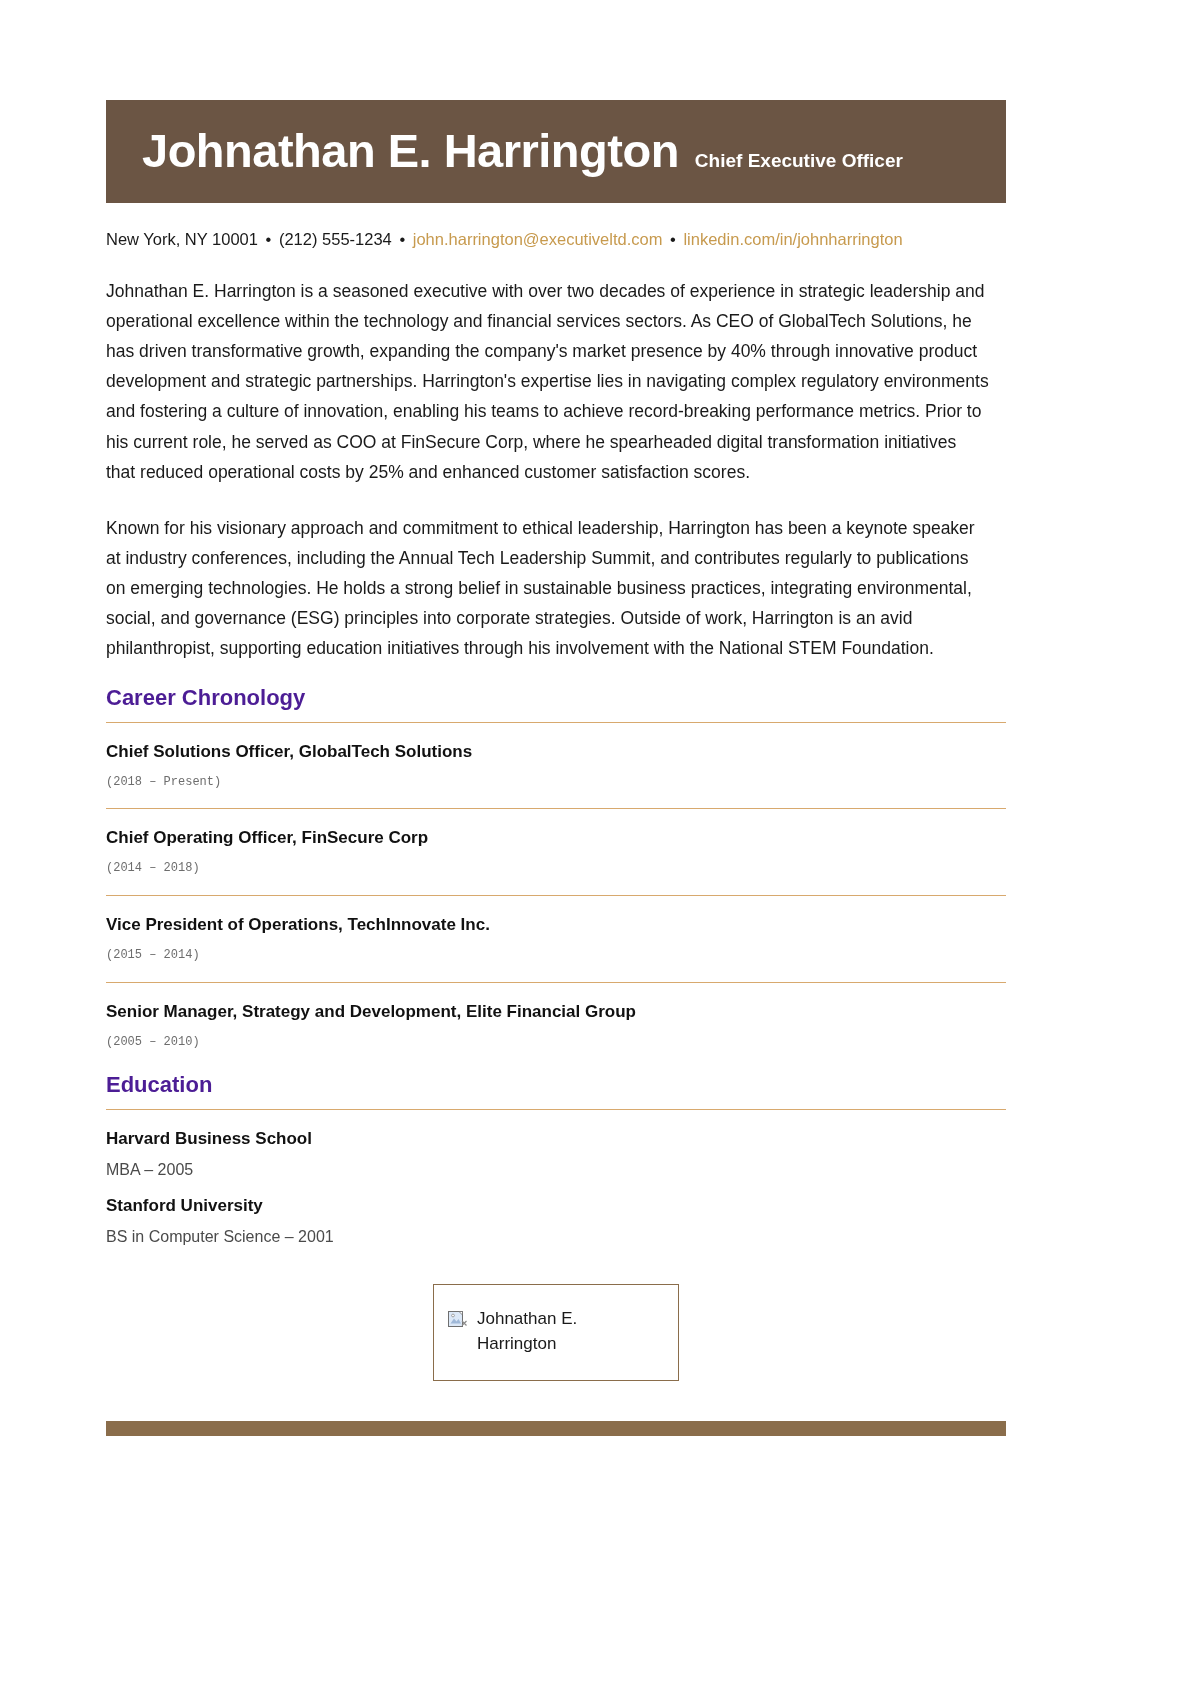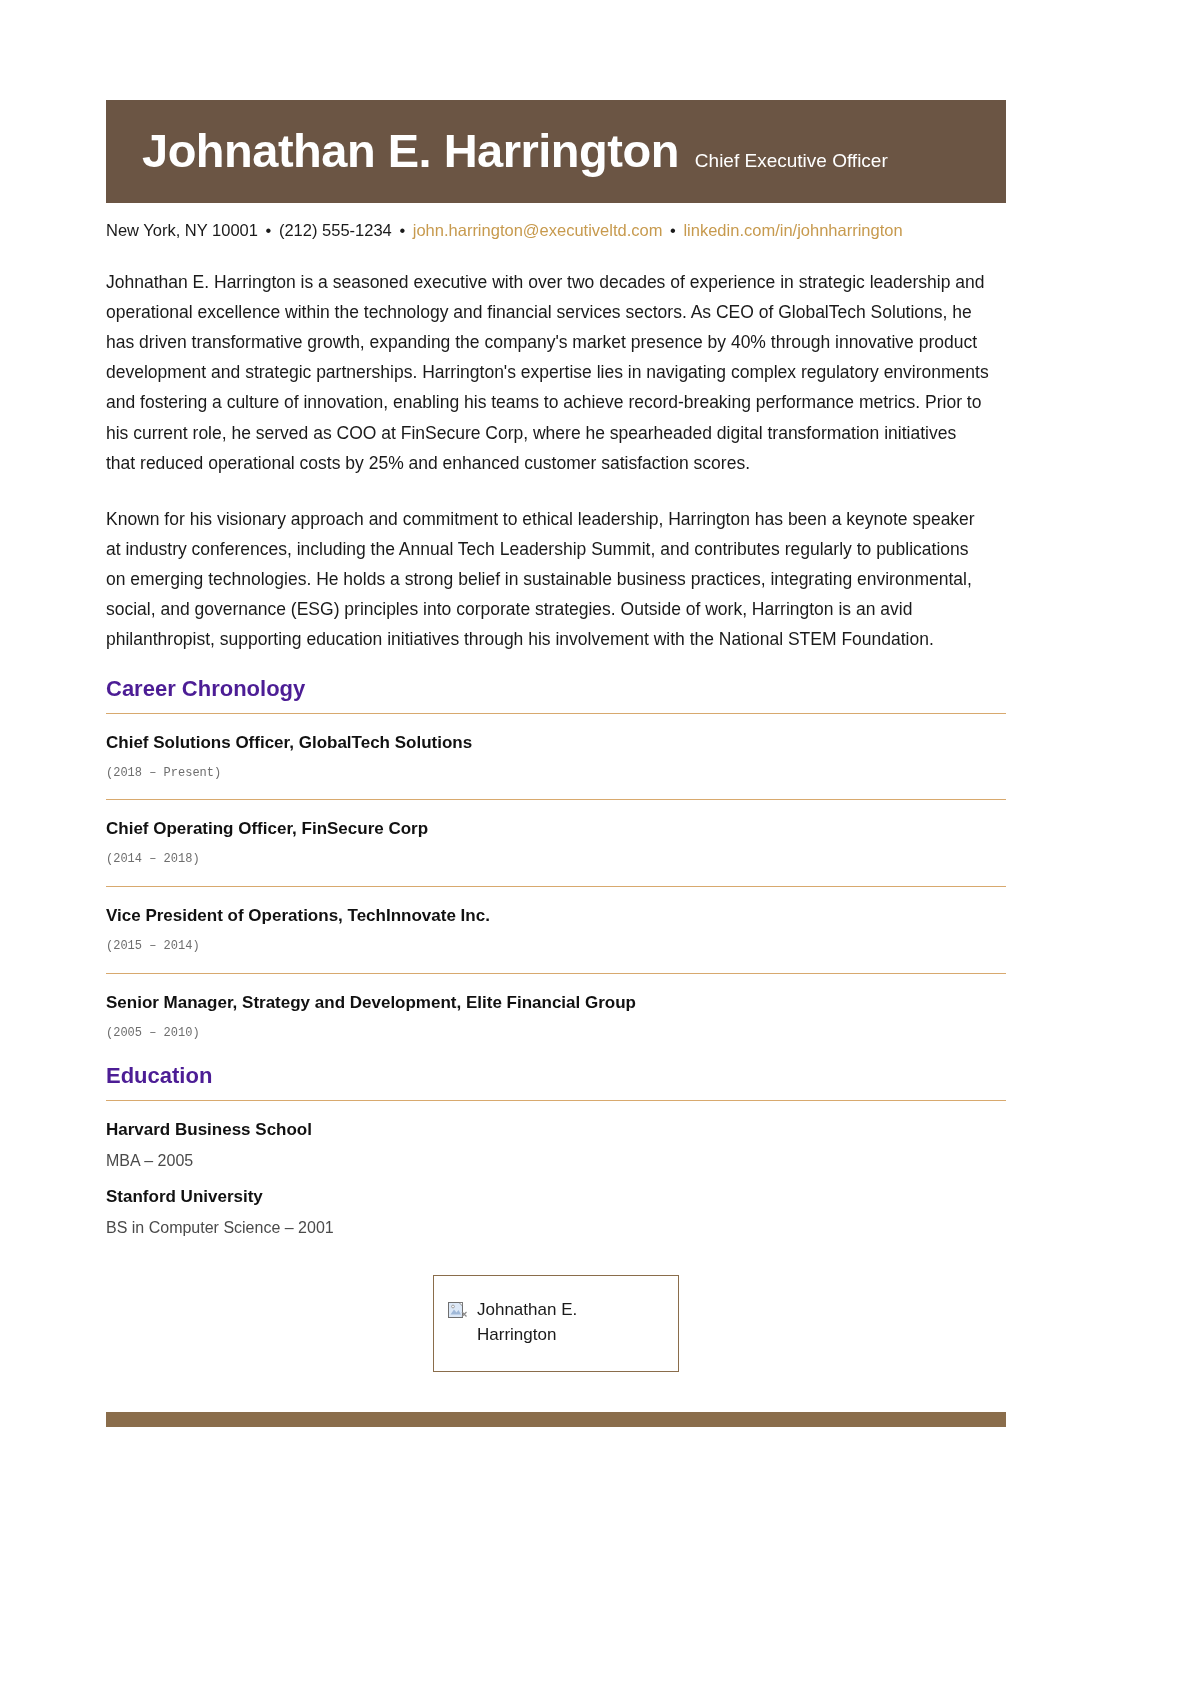--- a/index.html
+++ b/index.html
@@ -40,28 +40,28 @@
   .header-name {
     font-size: 47px;
     font-weight: bold;
     color: #ffffff;
     letter-spacing: -0.5px;
     line-height: 1.05;
     white-space: nowrap;
   }
   .header-role {
     font-size: 19px;
-    font-weight: normal;
+    font-weight: bold;
     color: #ffffff;
     white-space: nowrap;
   }
 
   
   .contact-line {
-    margin-top: 15px;
+    margin-top: 24px;
     font-size: 16.5px;
     color: #1a1a1a;
     line-height: 1.5;
   }
   .contact-sep {
     color: #1a1a1a;
     padding: 0 3px;
   }
   .contact-link {
     color: #c79a4e;

